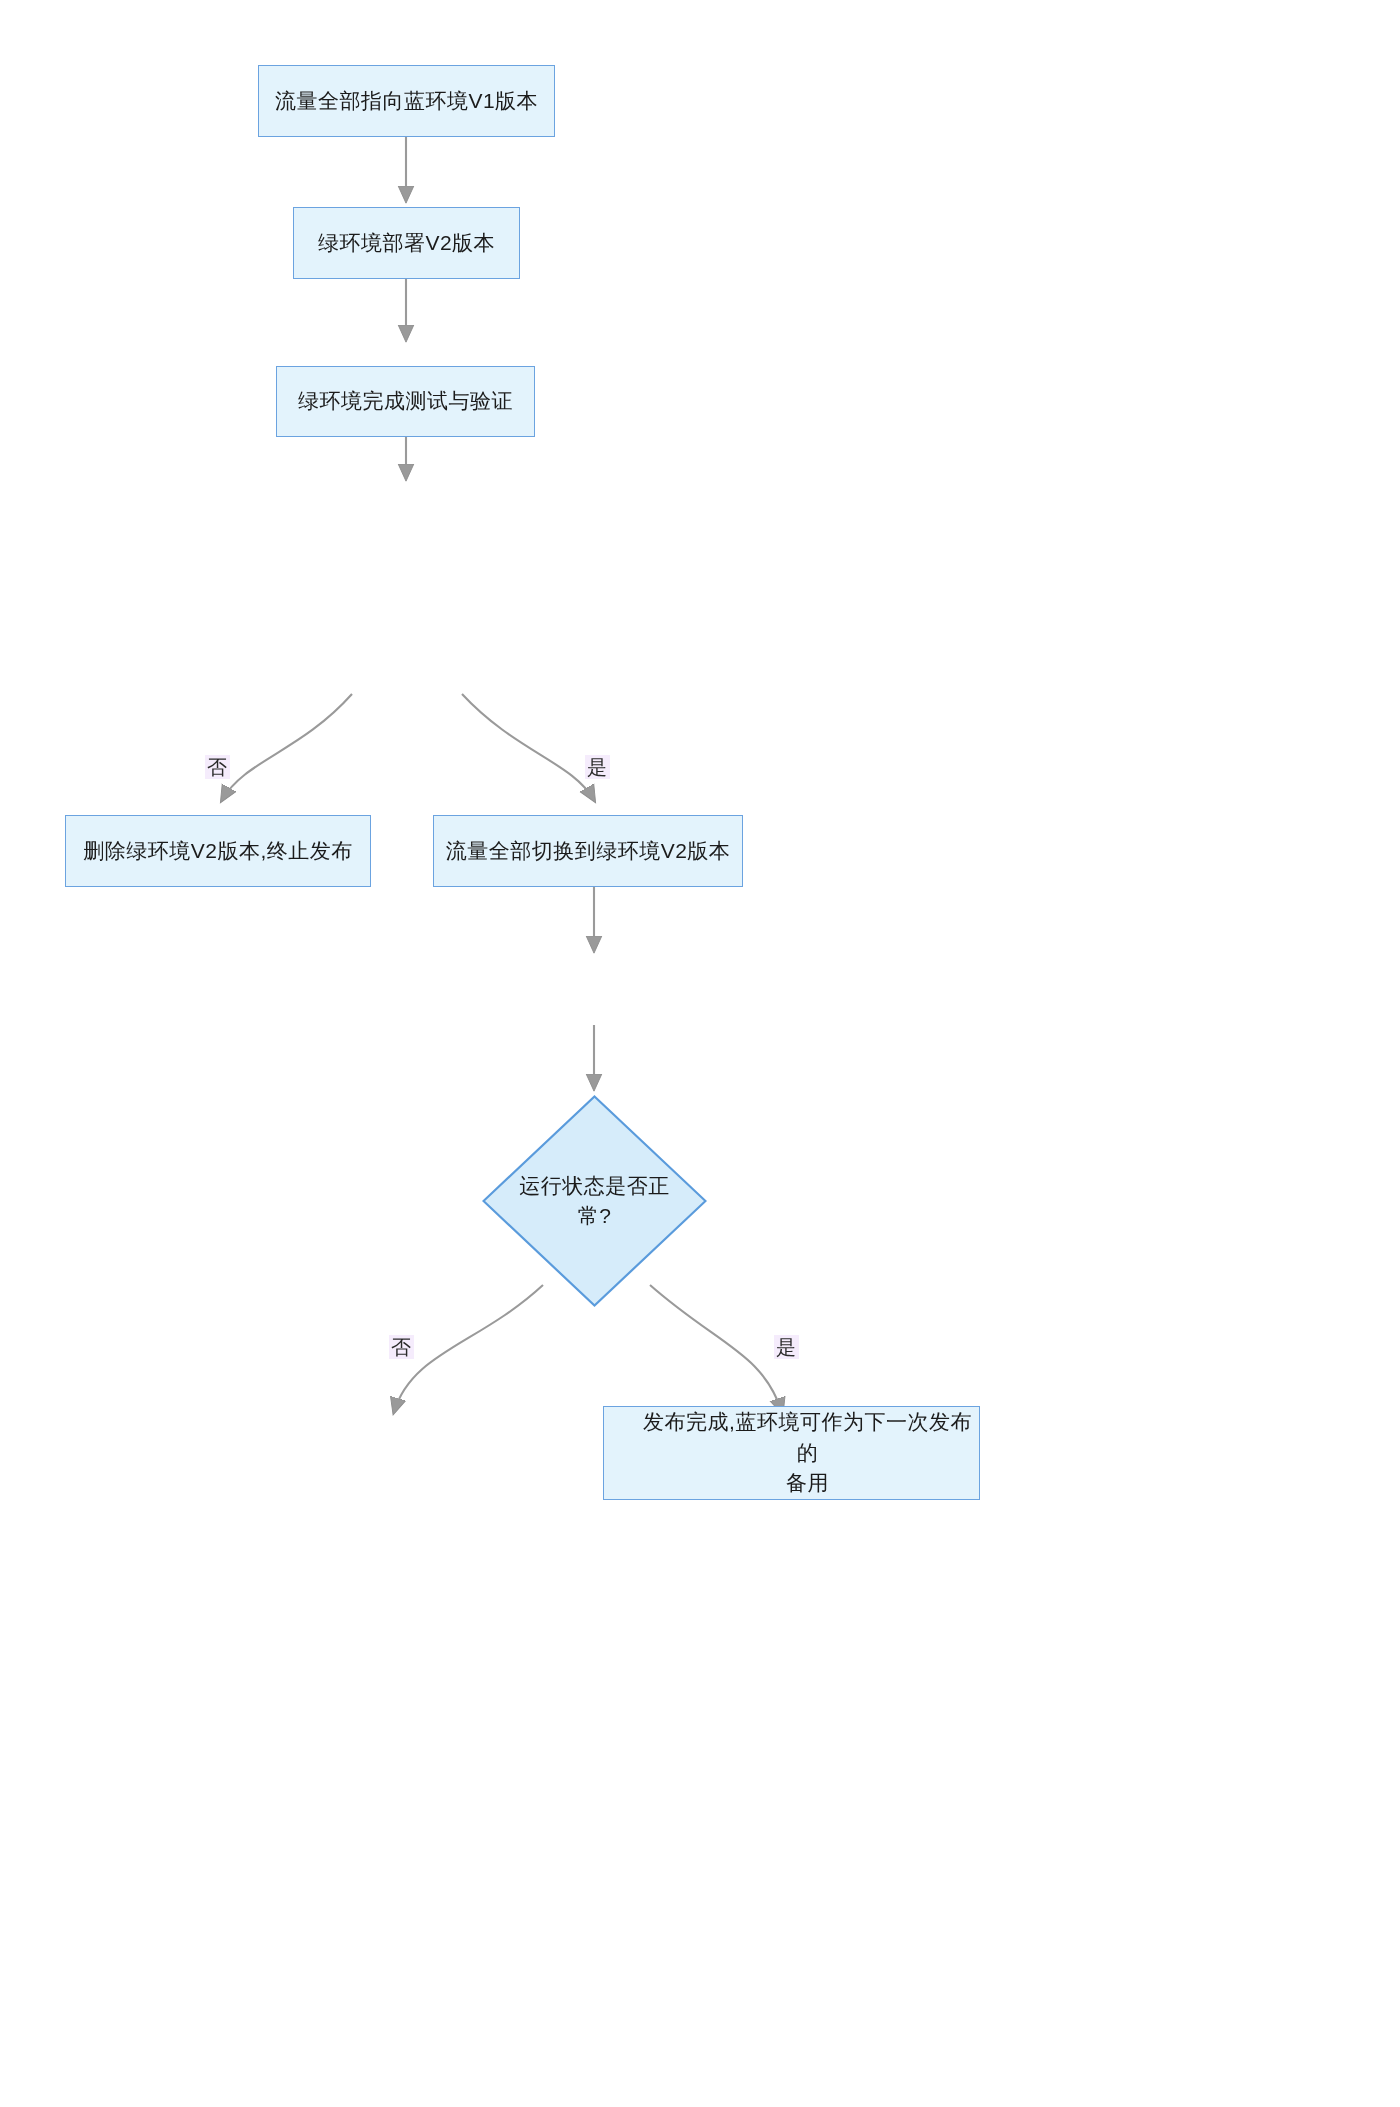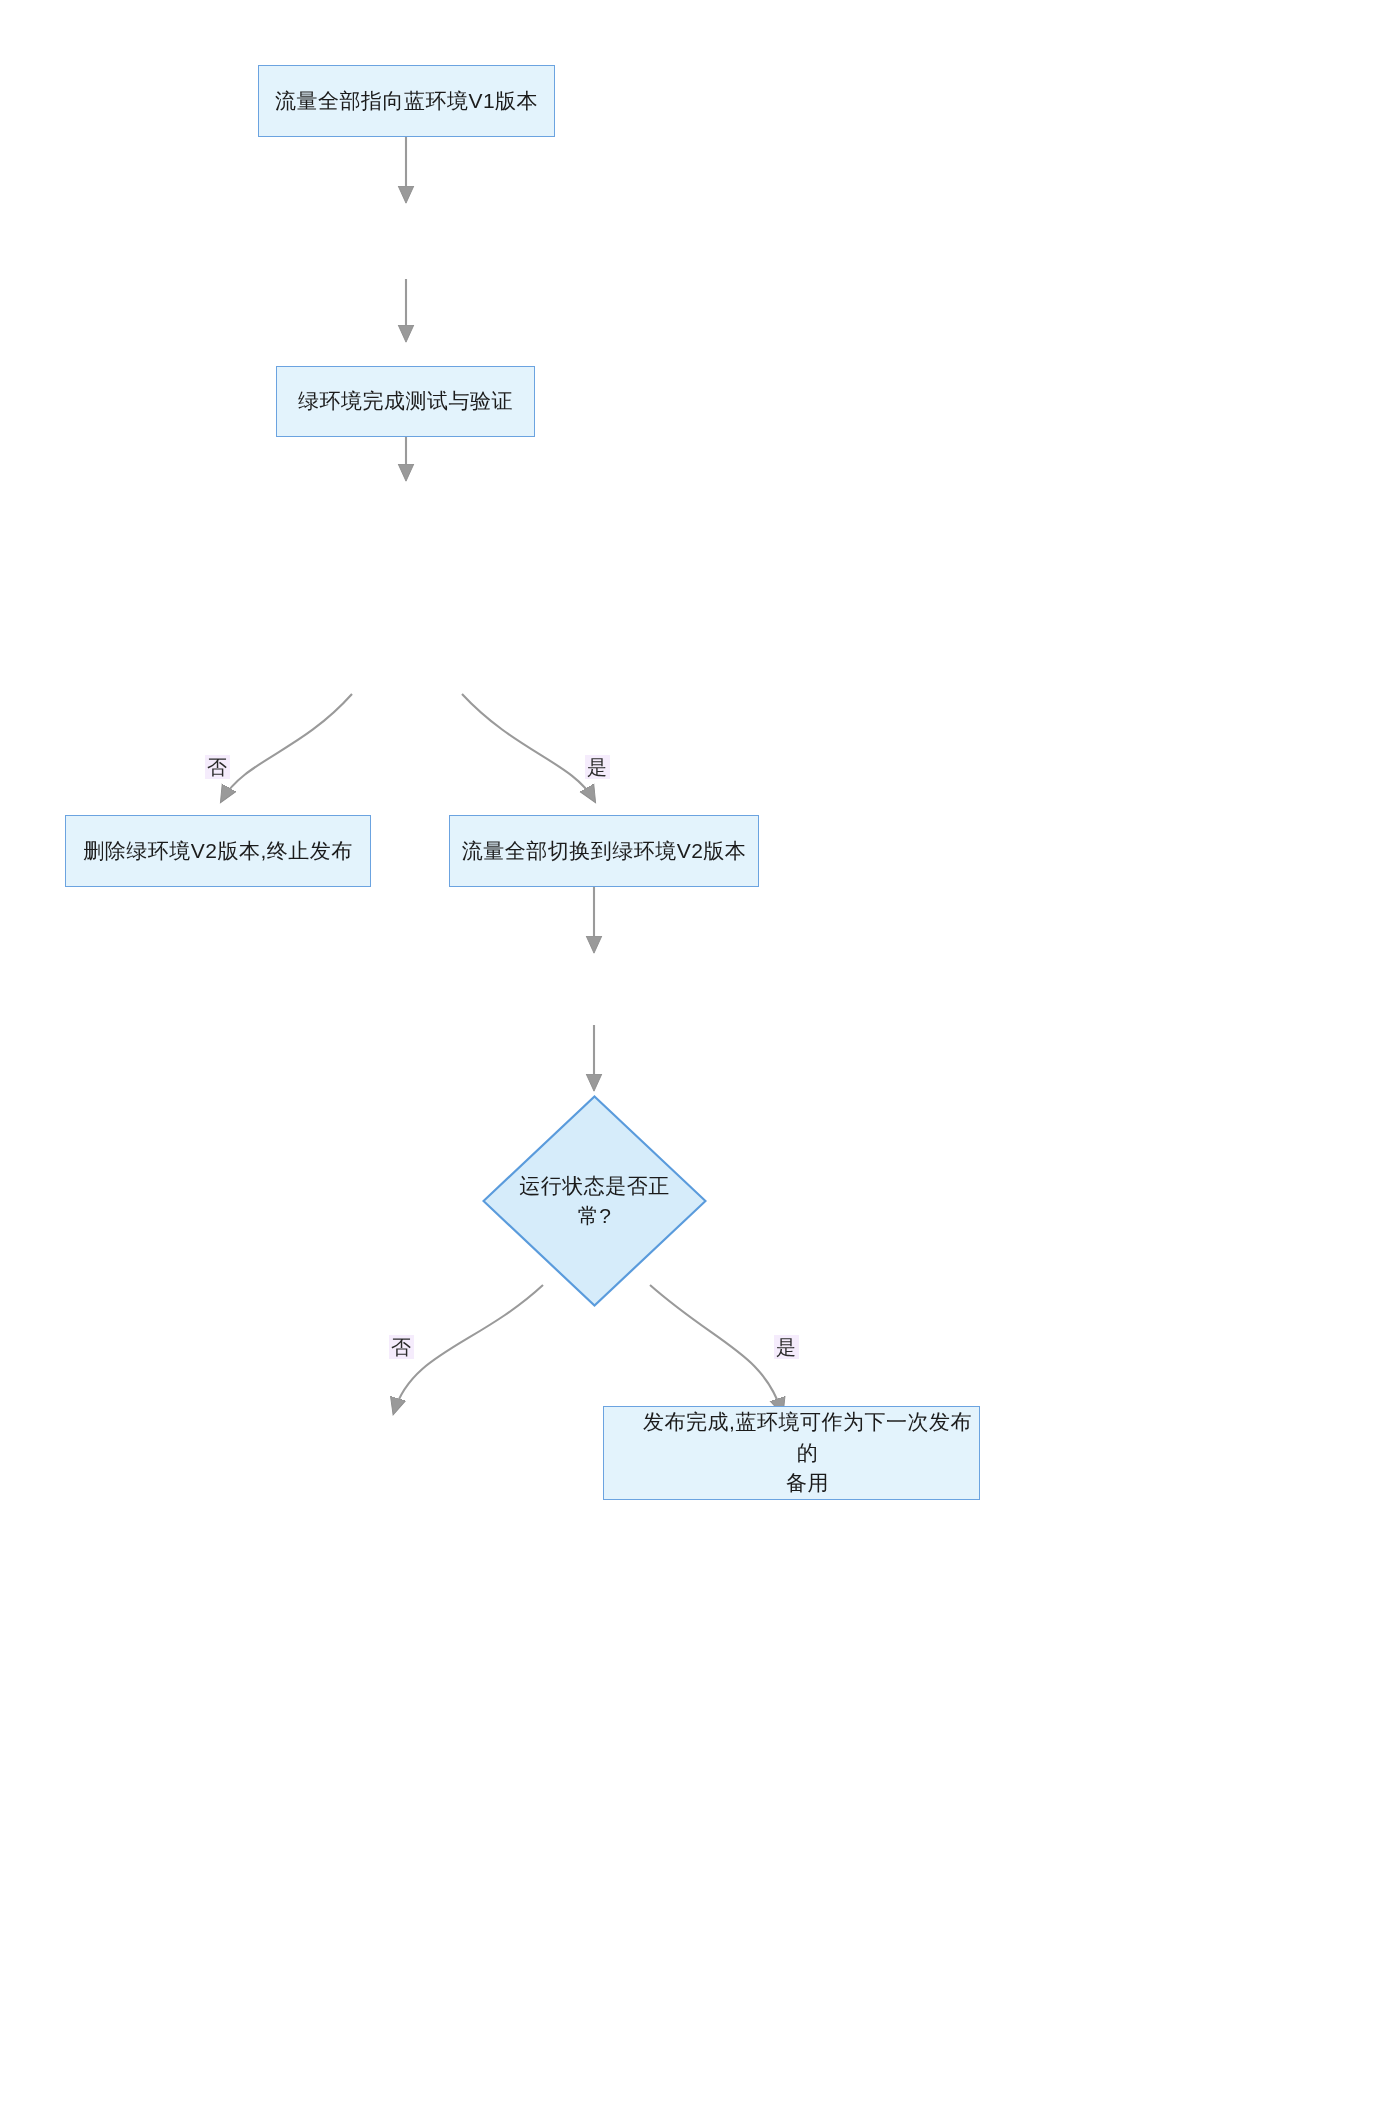--- a/index.html
+++ b/index.html
@@ -43,35 +43,38 @@
       <path d="M 594,1025 L 594,1088"></path>
       <path d="M 543,1285 C 478,1345 412,1352 394,1412"></path>
       <path d="M 650,1285 C 718,1345 762,1352 782,1412"></path>
     </g>
   </svg>
 
   <div class="node" style="left:258px;top:65px;width:297px;height:72px;">
     <span>流量全部指向蓝环境V1版本</span>
   </div>
 
+  <div class="node" style="left:293px;top:207px;width:227px;height:72px;">
+    <span>绿环境部署V2版本</span>
+  </div>
 
   <div class="node" style="left:276px;top:366px;width:259px;height:71px;">
     <span>绿环境完成测试与验证</span>
   </div>
 
 
   <div class="edge-label" style="left:205px;top:755px;">否</div>
 
   <div class="edge-label" style="left:585px;top:755px;">是</div>
 
   <div class="node" style="left:65px;top:815px;width:306px;height:72px;">
     <span>删除绿环境V2版本,终止发布</span>
   </div>
 
-  <div class="node" style="left:449px;top:815px;width:310px;height:72px;">
+  <div class="node" style="left:433px;top:815px;width:310px;height:72px;">
     <span>流量全部切换到绿环境V2版本</span>
   </div>
 
 
   <div class="node diamond-wrap" style="left:482px;top:1095px;width:225px;height:212px;">
     <svg class="diamond-shape" viewBox="0 0 225 212" preserveAspectRatio="none" xmlns="http://www.w3.org/2000/svg">
       <polygon points="112.5,1.5 223.5,106 112.5,210.5 1.5,106" fill="#d6ecfa" stroke="#5a9bdc" stroke-width="2.2"></polygon>
     </svg>
     <span class="diamond-label">运行状态是否正常?</span>
   </div>

